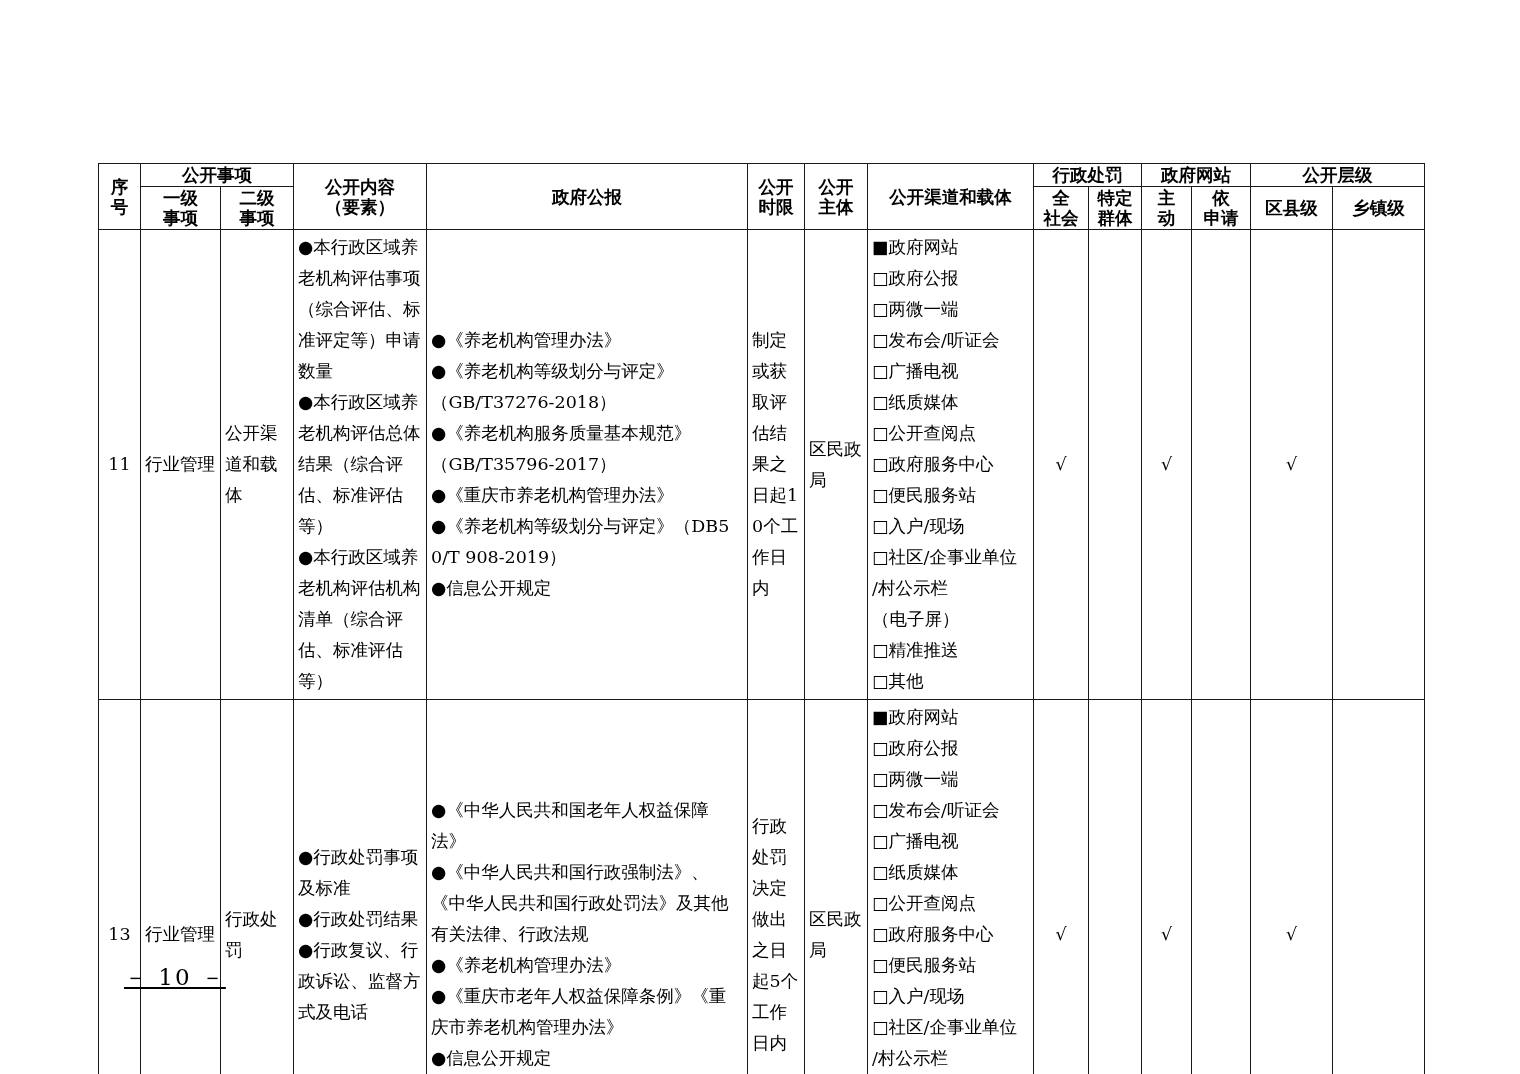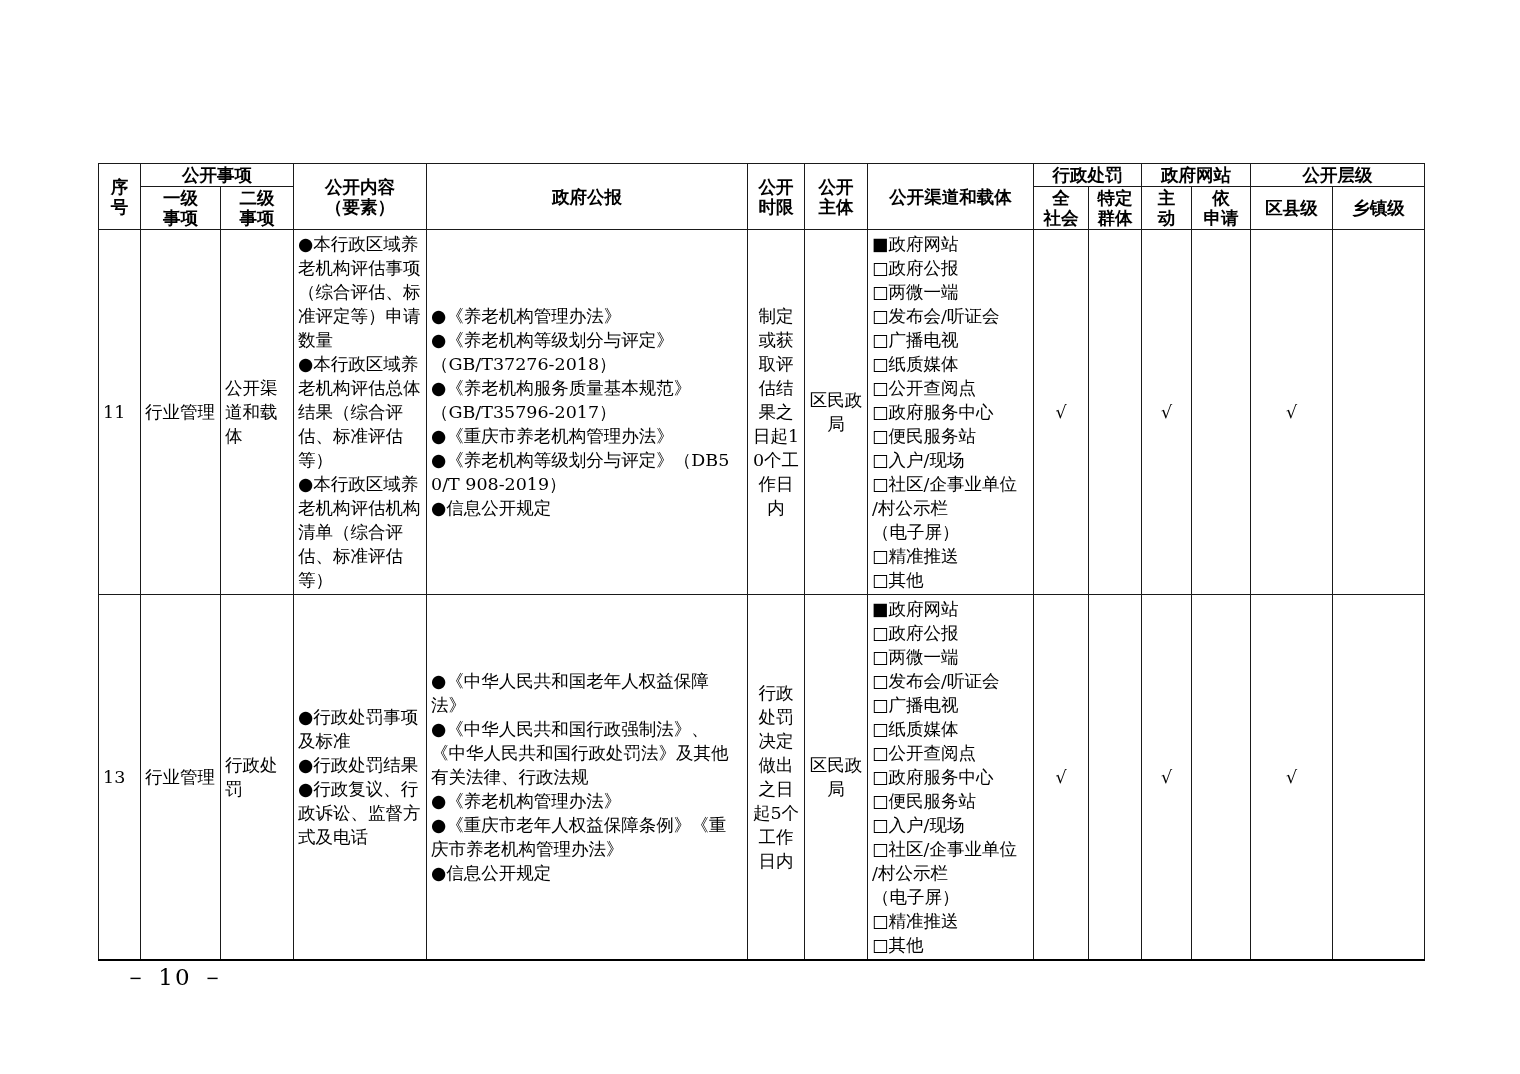--- a/index.html
+++ b/index.html
@@ -27,48 +27,49 @@
     border-collapse: collapse;
     table-layout: fixed;
     border: 1px solid #000;
     border-bottom-width: 2px;
   }
   table.disclosure th,
   table.disclosure td {
     border: 1px solid #1a1a1a;
     padding: 2px 4px;
     font-size: 17.5px;
-    line-height: 24px;
+    line-height: 31px;
     vertical-align: middle;
     white-space: pre-line;
     overflow: hidden;
     word-break: break-all;
   }
   table.disclosure th {
     font-family: "DejaVu Sans", sans-serif;
     font-weight: bold;
     text-align: center;
     line-height: 20px;
     padding: 1px 2px;
   }
   tr.hdr-row-1 { height: 22px; }
   tr.hdr-row-2 { height: 43px; }
   tr.data-row-1 { height: 317px; }
   tr.data-row-2 { height: 328px; }
-  td.center { }
+  td.center { text-align: center; }
   td.left   { text-align: left; }
-  td.narrow-wrap { padding-left: 11px; padding-right: 2px; text-align: center; }
+  td.narrow-wrap { padding-left: 11px; padding-right: 2px; text-align: left; }
   td.check { text-align: center; font-size: 18px; }
   .page-number {
     position: absolute;
     left: 124px;
     top: 962px;
     font-size: 23px;
     font-family: "DejaVu Serif", serif;
     letter-spacing: 2px;
+    text-decoration: underline;
   }
 </style>
 </head>
 <body>
 
 <div class="page">
 
   <table class="disclosure">
     <colgroup>
       <col style="width:42px">

